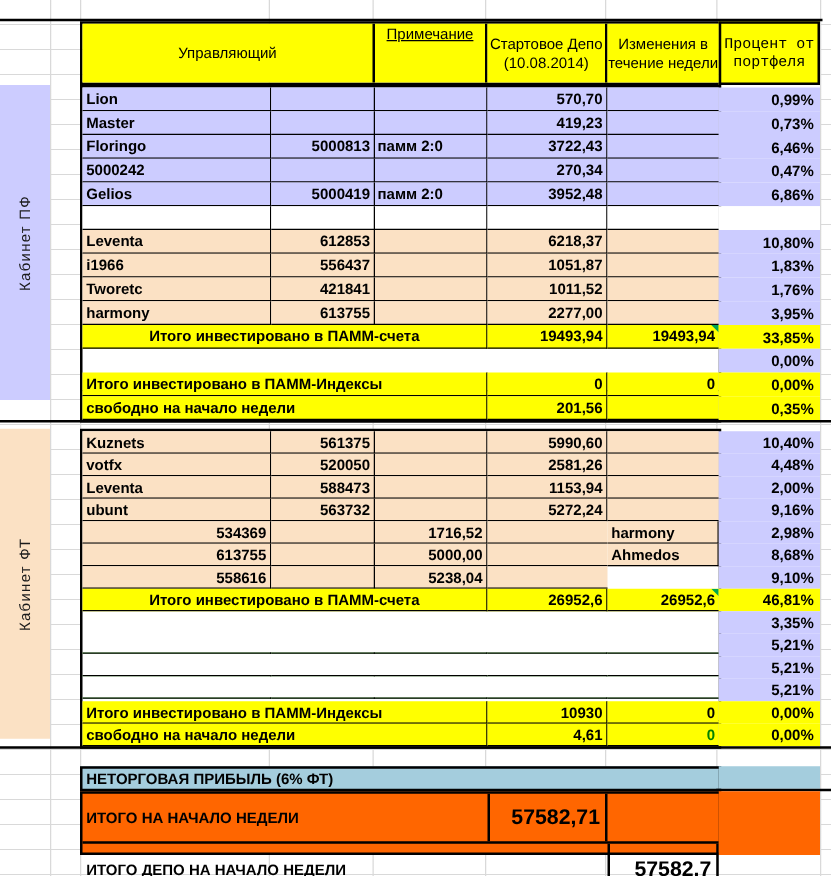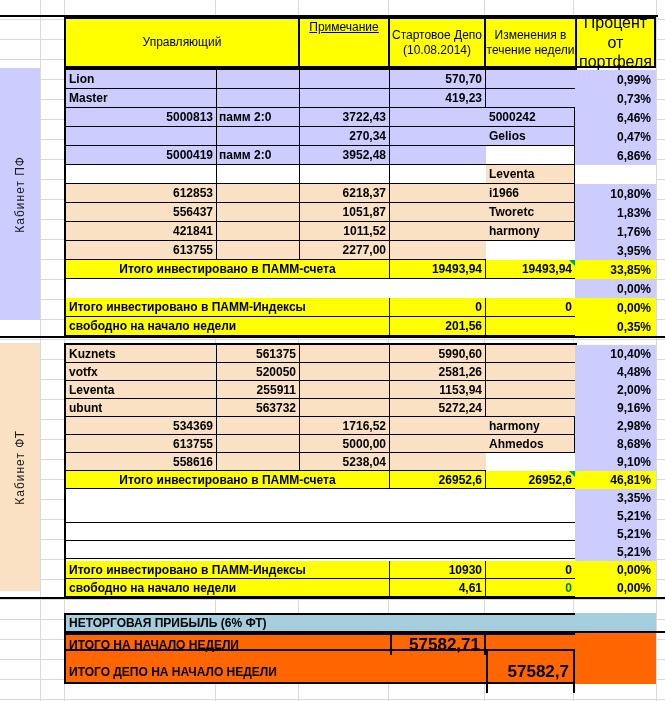--- a/index.html
+++ b/index.html
@@ -17,21 +17,21 @@
     background-repeat:no-repeat,no-repeat,no-repeat,no-repeat,no-repeat,no-repeat,no-repeat,no-repeat,no-repeat;
     background-size:1px 100%,1px 100%,1px 100%,1px 100%,1px 100%,1px 100%,1px 100%,1px 100%,100% 100%;
     background-position:40px 0,64px 0,215px 0,298px 0,388px 0,484px 0,573px 0,656px 0,0 0;}
   .abs{position:absolute;box-sizing:border-box;}
   .line{position:absolute;background:#000;height:2px;}
   
   .hdr{left:64px;top:17px;width:513px;height:51px;border:2px solid #000;display:grid;grid-template-columns:234px 90px 96px 89px;}
   .h{box-sizing:border-box;border-right:2px solid #000;background:var(--yellow);display:flex;align-items:center;justify-content:center;text-align:center;font-size:12px;line-height:1.22;color:#000;}
   .h.lastc{border-right:none;}
   .h.topal{align-items:flex-start;padding-top:1px;text-decoration:underline;}
-  .pcthdr{left:575px;top:17px;width:81px;height:51px;border:2px solid #000;background:var(--yellow);display:flex;align-items:center;justify-content:center;text-align:center;font-size:16px;line-height:1.22;}
+  .pcthdr{left:575px;top:17px;width:81px;height:51px;border:2px solid #000;background:var(--yellow);display:flex;align-items:center;justify-content:center;text-align:center;font-size:12px;line-height:1.22;font-family:Liberation Mono, monospace;}
   
   .cab{display:flex;align-items:center;justify-content:center;}
   .cab span{writing-mode:vertical-rl;transform:rotate(180deg);font-size:12px;letter-spacing:1px;color:#1a1a1a;}
   
   .tbl{position:absolute;left:64px;border:2px solid #000;display:grid;grid-template-columns:151px 83px 90px 96px 89px;background:#fff;}
   .tbl.s1{grid-auto-rows:19px;}
   .tbl.s2{grid-auto-rows:18px;}
   .c{box-sizing:border-box;border-right:1px solid #000;border-bottom:1px solid #000;display:flex;align-items:center;overflow:hidden;white-space:nowrap;font-weight:bold;font-size:12px;color:#000;position:relative;}
   .nm{padding-left:3px;}
   .nt{padding-left:2px;}
@@ -47,21 +47,21 @@
   .pctcol.s2 .pc{height:18px;}
   .bg-lavender{background:var(--lavender);}
   .bg-peach{background:var(--peach);}
   .bg-green{background:var(--green);margin-top:33px;}
   .bg-yellow{background:var(--yellow);}
   .bg-white{background:#fff;}
   
   .blue{left:64px;top:613px;width:513px;height:20px;border:2px solid #000;background:var(--blue);display:flex;align-items:center;padding-left:3px;font-weight:bold;font-size:12px;}
   .bluepct{left:575px;top:613px;width:81px;height:18px;background:var(--blue);}
   .orange{left:64px;top:633px;width:513px;height:51px;border:2px solid #000;background:var(--orange);}
-  .orow1{display:grid;grid-template-columns:324px 96px 89px;height:16px;border-bottom:2px solid #000;box-sizing:border-box;}
+  .orow1{display:grid;grid-template-columns:324px 96px 89px;height:40px;border-bottom:2px solid #000;box-sizing:border-box;}
   .orow2{display:grid;grid-template-columns:420px 89px;height:42px;}
   .olbl{display:flex;align-items:center;padding-left:3px;font-weight:bold;font-size:12px;color:#000;overflow:hidden;white-space:nowrap;}
   .oval{display:flex;align-items:center;justify-content:flex-end;padding-right:4px;font-weight:bold;font-size:17px;box-sizing:border-box;}
   .b1{border-left:2px solid #000;border-right:2px solid #000;}
   .b2{border-left:2px solid #000;border-right:2px solid #000;}
   .orangepct{left:575px;top:633px;width:81px;height:51px;background:var(--orange);}
 </style>
 </head>
 <body>
 
@@ -84,20 +84,21 @@
       <div class="c nm bg-lavender">Lion</div>
       <div class="c num bg-lavender"></div>
       <div class="c nt bg-lavender"></div>
       <div class="c num bg-lavender">570,70</div>
       <div class="c num norb bg-lavender"></div>
       <div class="c nm bg-lavender">Master</div>
       <div class="c num bg-lavender"></div>
       <div class="c nt bg-lavender"></div>
       <div class="c num bg-lavender">419,23</div>
       <div class="c num norb bg-lavender"></div>
+      <div class="c nm bg-lavender">Floringo</div>
       <div class="c num bg-lavender">5000813</div>
       <div class="c nt bg-lavender">памм 2:0</div>
       <div class="c num bg-lavender">3722,43</div>
       <div class="c num norb bg-lavender"></div>
       <div class="c nm bg-lavender">5000242</div>
       <div class="c num bg-lavender"></div>
       <div class="c nt bg-lavender"></div>
       <div class="c num bg-lavender">270,34</div>
       <div class="c num norb bg-lavender"></div>
       <div class="c nm bg-lavender">Gelios</div>
@@ -178,21 +179,21 @@
       <div class="c num bg-peach">561375</div>
       <div class="c nt bg-peach"></div>
       <div class="c num bg-peach">5990,60</div>
       <div class="c num norb bg-peach"></div>
       <div class="c nm bg-peach">votfx</div>
       <div class="c num bg-peach">520050</div>
       <div class="c nt bg-peach"></div>
       <div class="c num bg-peach">2581,26</div>
       <div class="c num norb bg-peach"></div>
       <div class="c nm bg-peach">Leventa</div>
-      <div class="c num bg-peach">255911</div>
+      <div class="c num bg-peach">588473</div>
       <div class="c nt bg-peach"></div>
       <div class="c num bg-peach">1153,94</div>
       <div class="c num norb bg-peach"></div>
       <div class="c nm bg-peach">ubunt</div>
       <div class="c num bg-peach">563732</div>
       <div class="c nt bg-peach"></div>
       <div class="c num bg-peach">5272,24</div>
       <div class="c num norb bg-peach"></div>
       <div class="c num bg-peach">534369</div>
       <div class="c nt bg-peach"></div>

